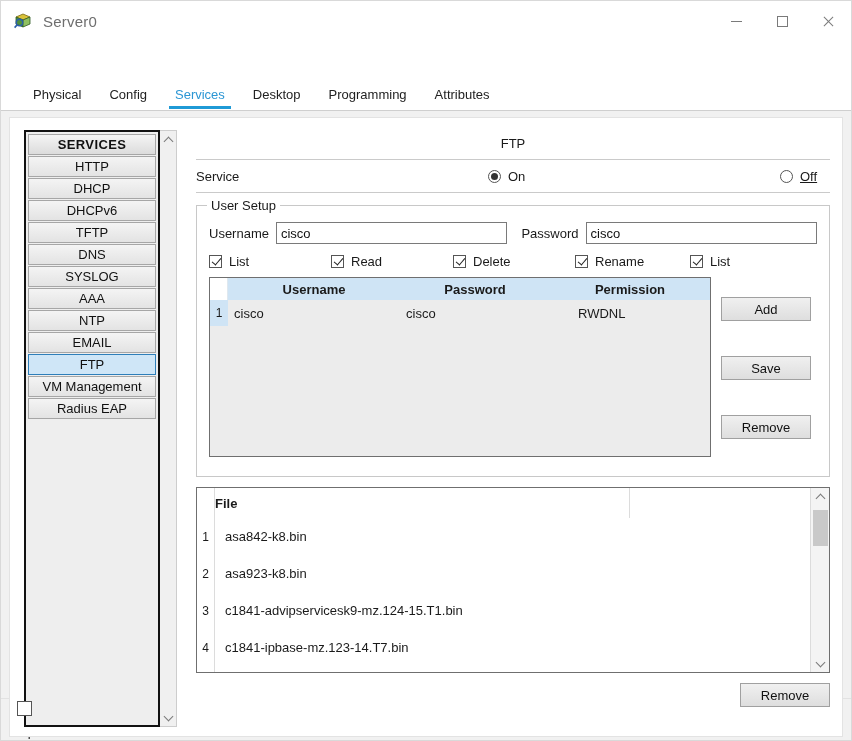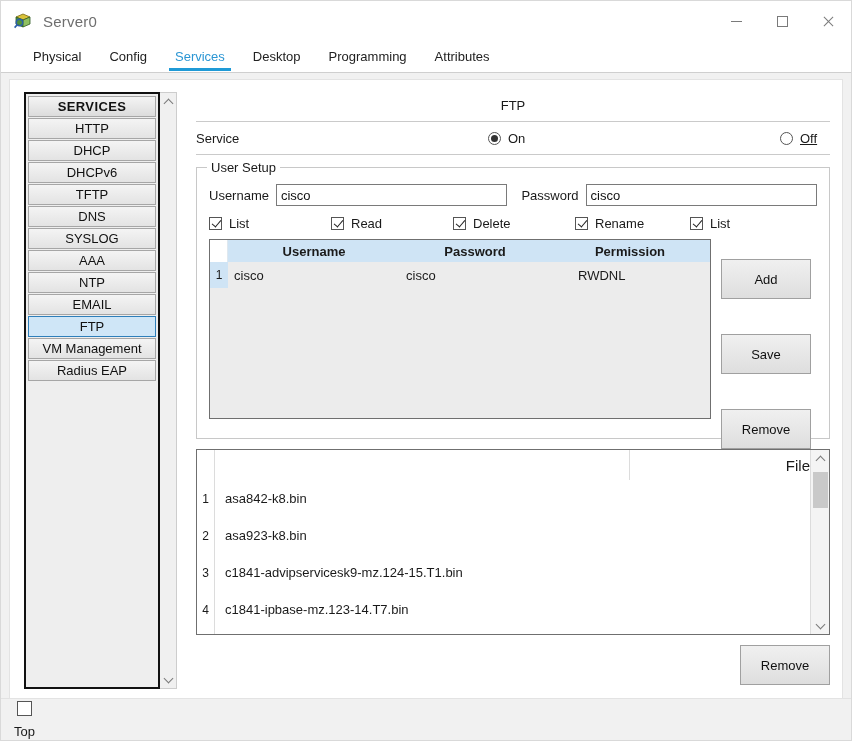--- a/index.html
+++ b/index.html
@@ -63,20 +63,21 @@
 
   
   .tabbar {
     height: 32px;
     flex: 0 0 32px;
     background: #ffffff;
     display: flex;
     align-items: stretch;
     padding-left: 18px;
     border-bottom: 1px solid #cfcfcf;
+    margin-top: 38px;
   }
   .tab {
     padding: 0 14px;
     display: flex; align-items: center;
     font-size: 13px;
     color: #222;
     position: relative;
   }
   .tab.active { color: #2b96d4; }
   .tab.active:after {
@@ -274,21 +275,21 @@
   .ut-row .col-pass { padding-left: 6px; }
   .ut-row .col-perm { padding-left: 28px; }
   .ut-filler { background: #ececec; height: 131px; }
 
   .side-buttons {
     margin-left: 10px;
     padding-top: 20px;
     display: flex; flex-direction: column; gap: 35px;
   }
   .btn {
-    width: 90px; height: 40px;
+    width: 90px; height: 24px;
     background: linear-gradient(#f0f0f0, #dedede);
     border: 1px solid #a0a0a0;
     font-size: 13px;
     display: flex; align-items: center; justify-content: center;
     font-family: "Liberation Sans", sans-serif;
     color: #111;
   }
 
   
   .file-panel {
@@ -297,24 +298,25 @@
     height: 186px;
     background: #fff;
     display: flex;
     overflow: hidden;
   }
   .fp-left { flex: 1 1 auto; display: flex; }
   .fp-numcol { width: 18px; border-right: 1px solid #dcdcdc; }
   .fp-main { flex: 1 1 auto; position: relative; }
   .fp-head {
     height: 30px;
-    display: flex; align-items: center; justify-content: flex-end;
-    font-size: 15px;
+    display: flex; align-items: center; justify-content: flex-start;
+    font-size: 13px;
     border-bottom: 0;
     position: relative;
+    font-weight: bold;
   }
   .fp-head .divider {
     position: absolute; right: 180px; top: 0; bottom: 0;
     width: 1px; background: #dcdcdc;
   }
   .fp-rows { }
   .fp-row {
     height: 37px;
     display: flex; align-items: center;
     font-size: 13px;

